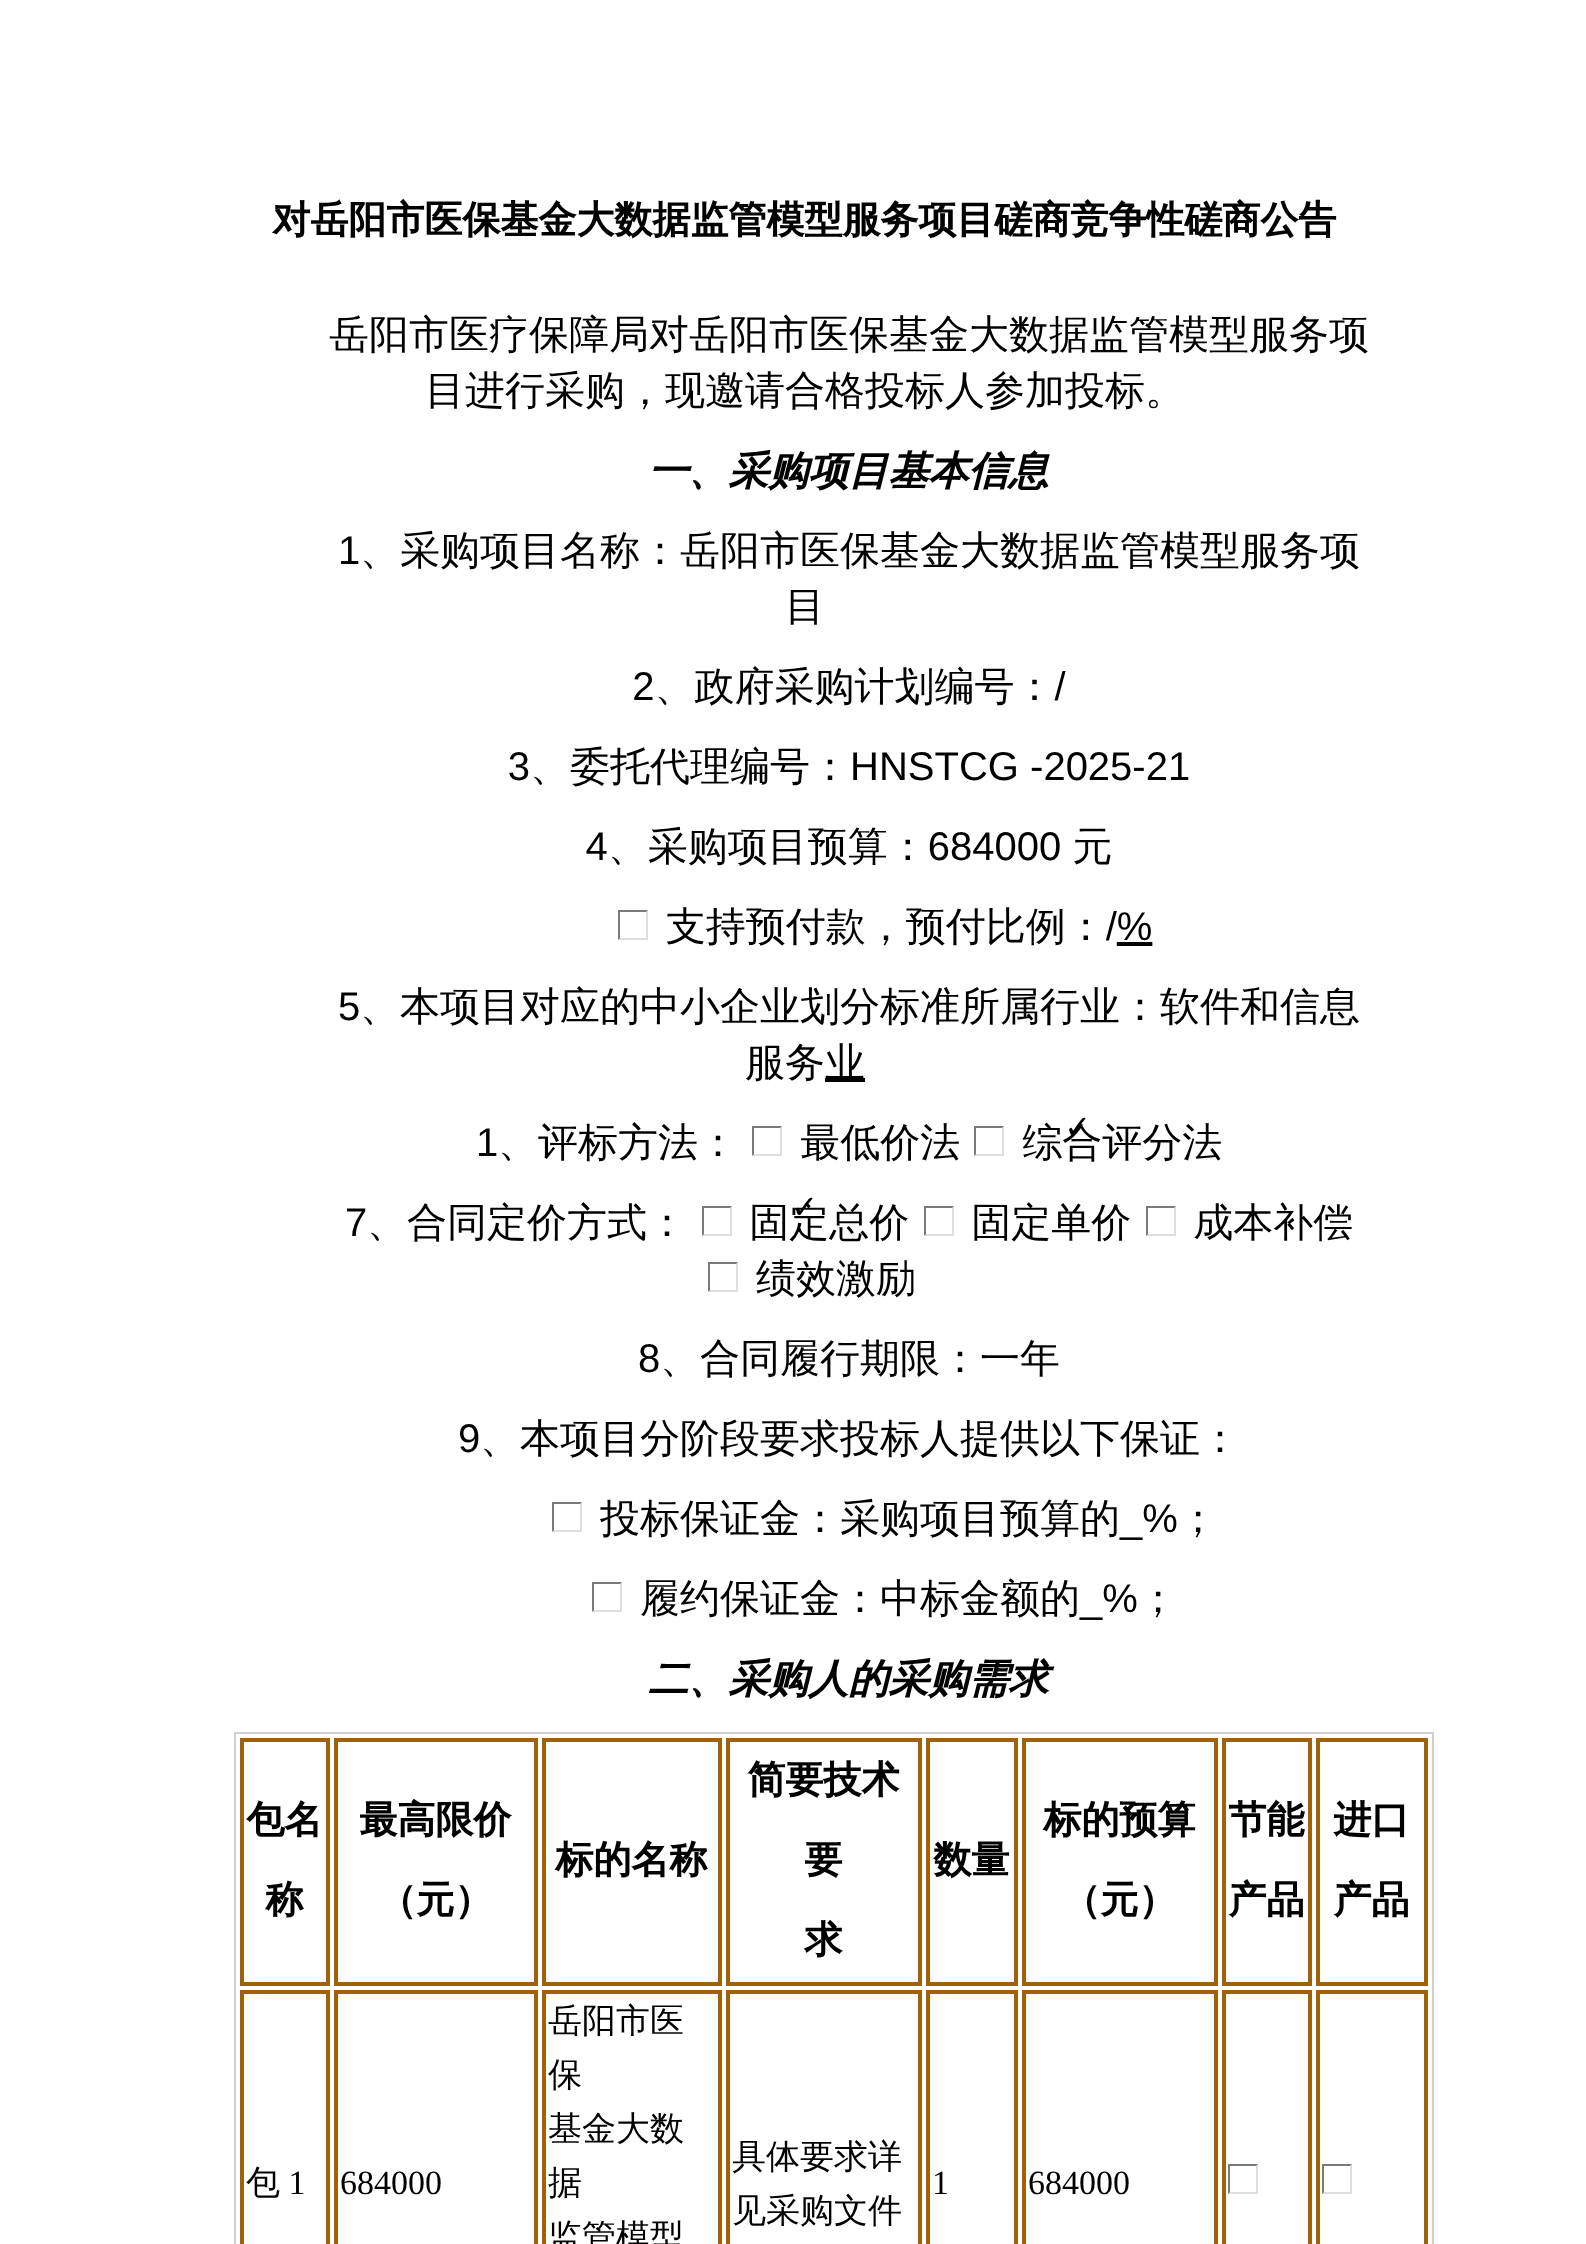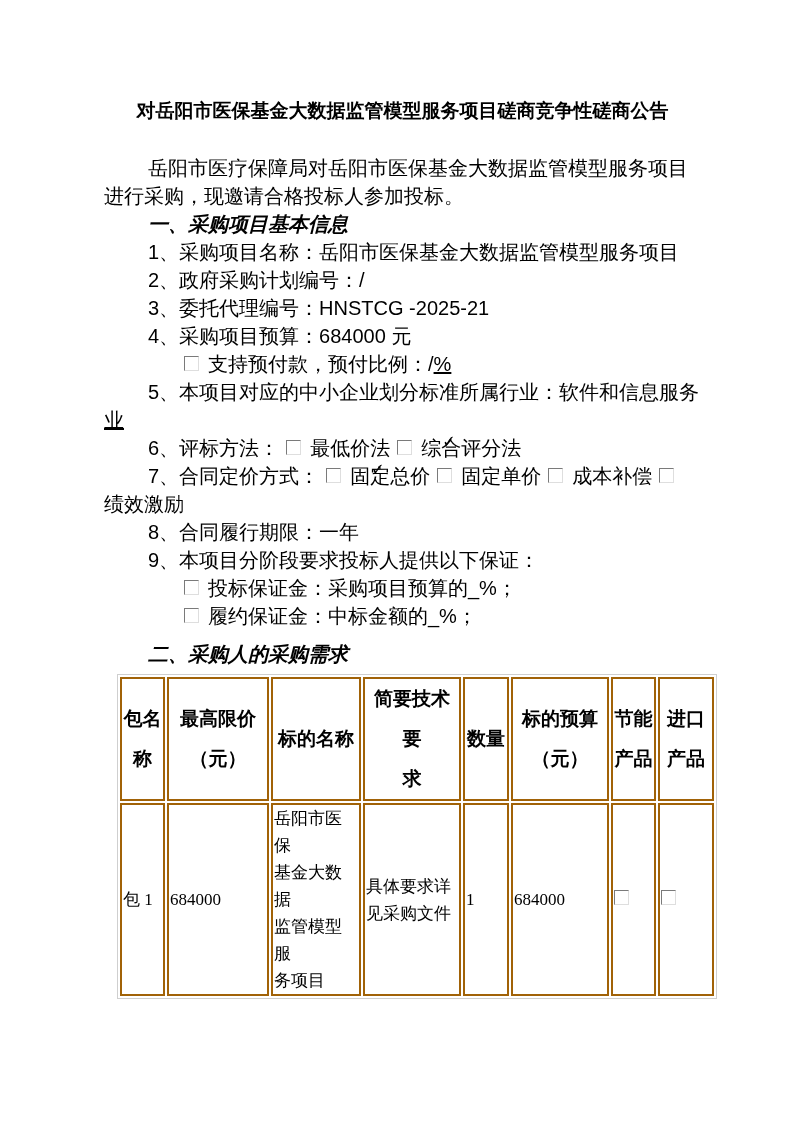--- a/index.html
+++ b/index.html
@@ -1,20 +1,20 @@
 <!DOCTYPE html>
 <html><head>
 <meta charset="utf-8">
 <style>
   html,body{margin:0;padding:0;background:#fff;}
   body{width:793px;height:1122px;overflow:hidden;color:#000;
        font-family:"Liberation Sans","DejaVu Sans",sans-serif;}
   .doc{padding:96px 0 0 104px;width:597px;font-size:20px;line-height:28px;}
   .title{font-size:19px;line-height:30px;font-weight:700;text-align:center;margin:0 0 28px 0;}
-  p,.line{margin:0;}
+  p,.line{margin:12px;text-align:center;}
   .indent2{text-indent:44px;}
   .sub{padding-left:73px;}
   .bold{font-weight:700;font-style:italic;}
   .u{text-decoration:underline;}
   .hl{background:#b0b0b0;}
   .sec2{margin-top:10px;}
   
   .cb{display:inline-block;position:relative;width:13px;height:13px;background:#fff;
       border:1px solid;border-color:#7a7a7a #dedede #dedede #7a7a7a;
       margin:0 9px 0 7px;vertical-align:0px;}
@@ -47,21 +47,21 @@
 
   <p class="indent2">1、采购项目名称：岳阳市医保基金大数据监管模型服务项目</p>
   <p class="indent2">2、政府采购计划编号：/</p>
   <p class="indent2">3、委托代理编号：HNSTCG -2025-21</p>
   <p class="indent2">4、采购项目预算：684000 元</p>
 
   <p class="sub"><span class="cb"></span><span>支持预付款，预付比例：/</span><span class="u">%</span></p>
 
   <p class="indent2"><span>5、本项目对应的中小企业划分标准所属行业：软件和信息服务</span><span class="u">业</span></p>
 
-  <p class="indent2 opt-wrap"><span>6、评标方法：</span><span class="cb"></span><span>最低价法</span><span class="cb"><span class="tick">✓</span></span><span>综合评分法</span></p>
+  <p class="indent2 opt-wrap"><span>1、评标方法：</span><span class="cb"></span><span>最低价法</span><span class="cb"><span class="tick">✓</span></span><span>综合评分法</span></p>
 
   <p class="indent2 opt-wrap"><span>7、合同定价方式：</span><span class="cb"><span class="tick">✓</span></span><span>固定总价</span><span class="cb"></span><span>固定单价</span><span class="cb"></span><span>成本补偿</span><span class="cb"></span><span>绩效激励</span></p>
 
   <p class="indent2">8、合同履行期限：一年</p>
   <p class="indent2">9、本项目分阶段要求投标人提供以下保证：</p>
 
   <p class="sub"><span class="cb"></span><span>投标保证金：采购项目预算的_%；</span></p>
   <p class="sub"><span class="cb"></span><span>履约保证金：中标金额的_%；</span></p>
 
   <p class="indent2 bold sec2">二、采购人的采购需求</p>

